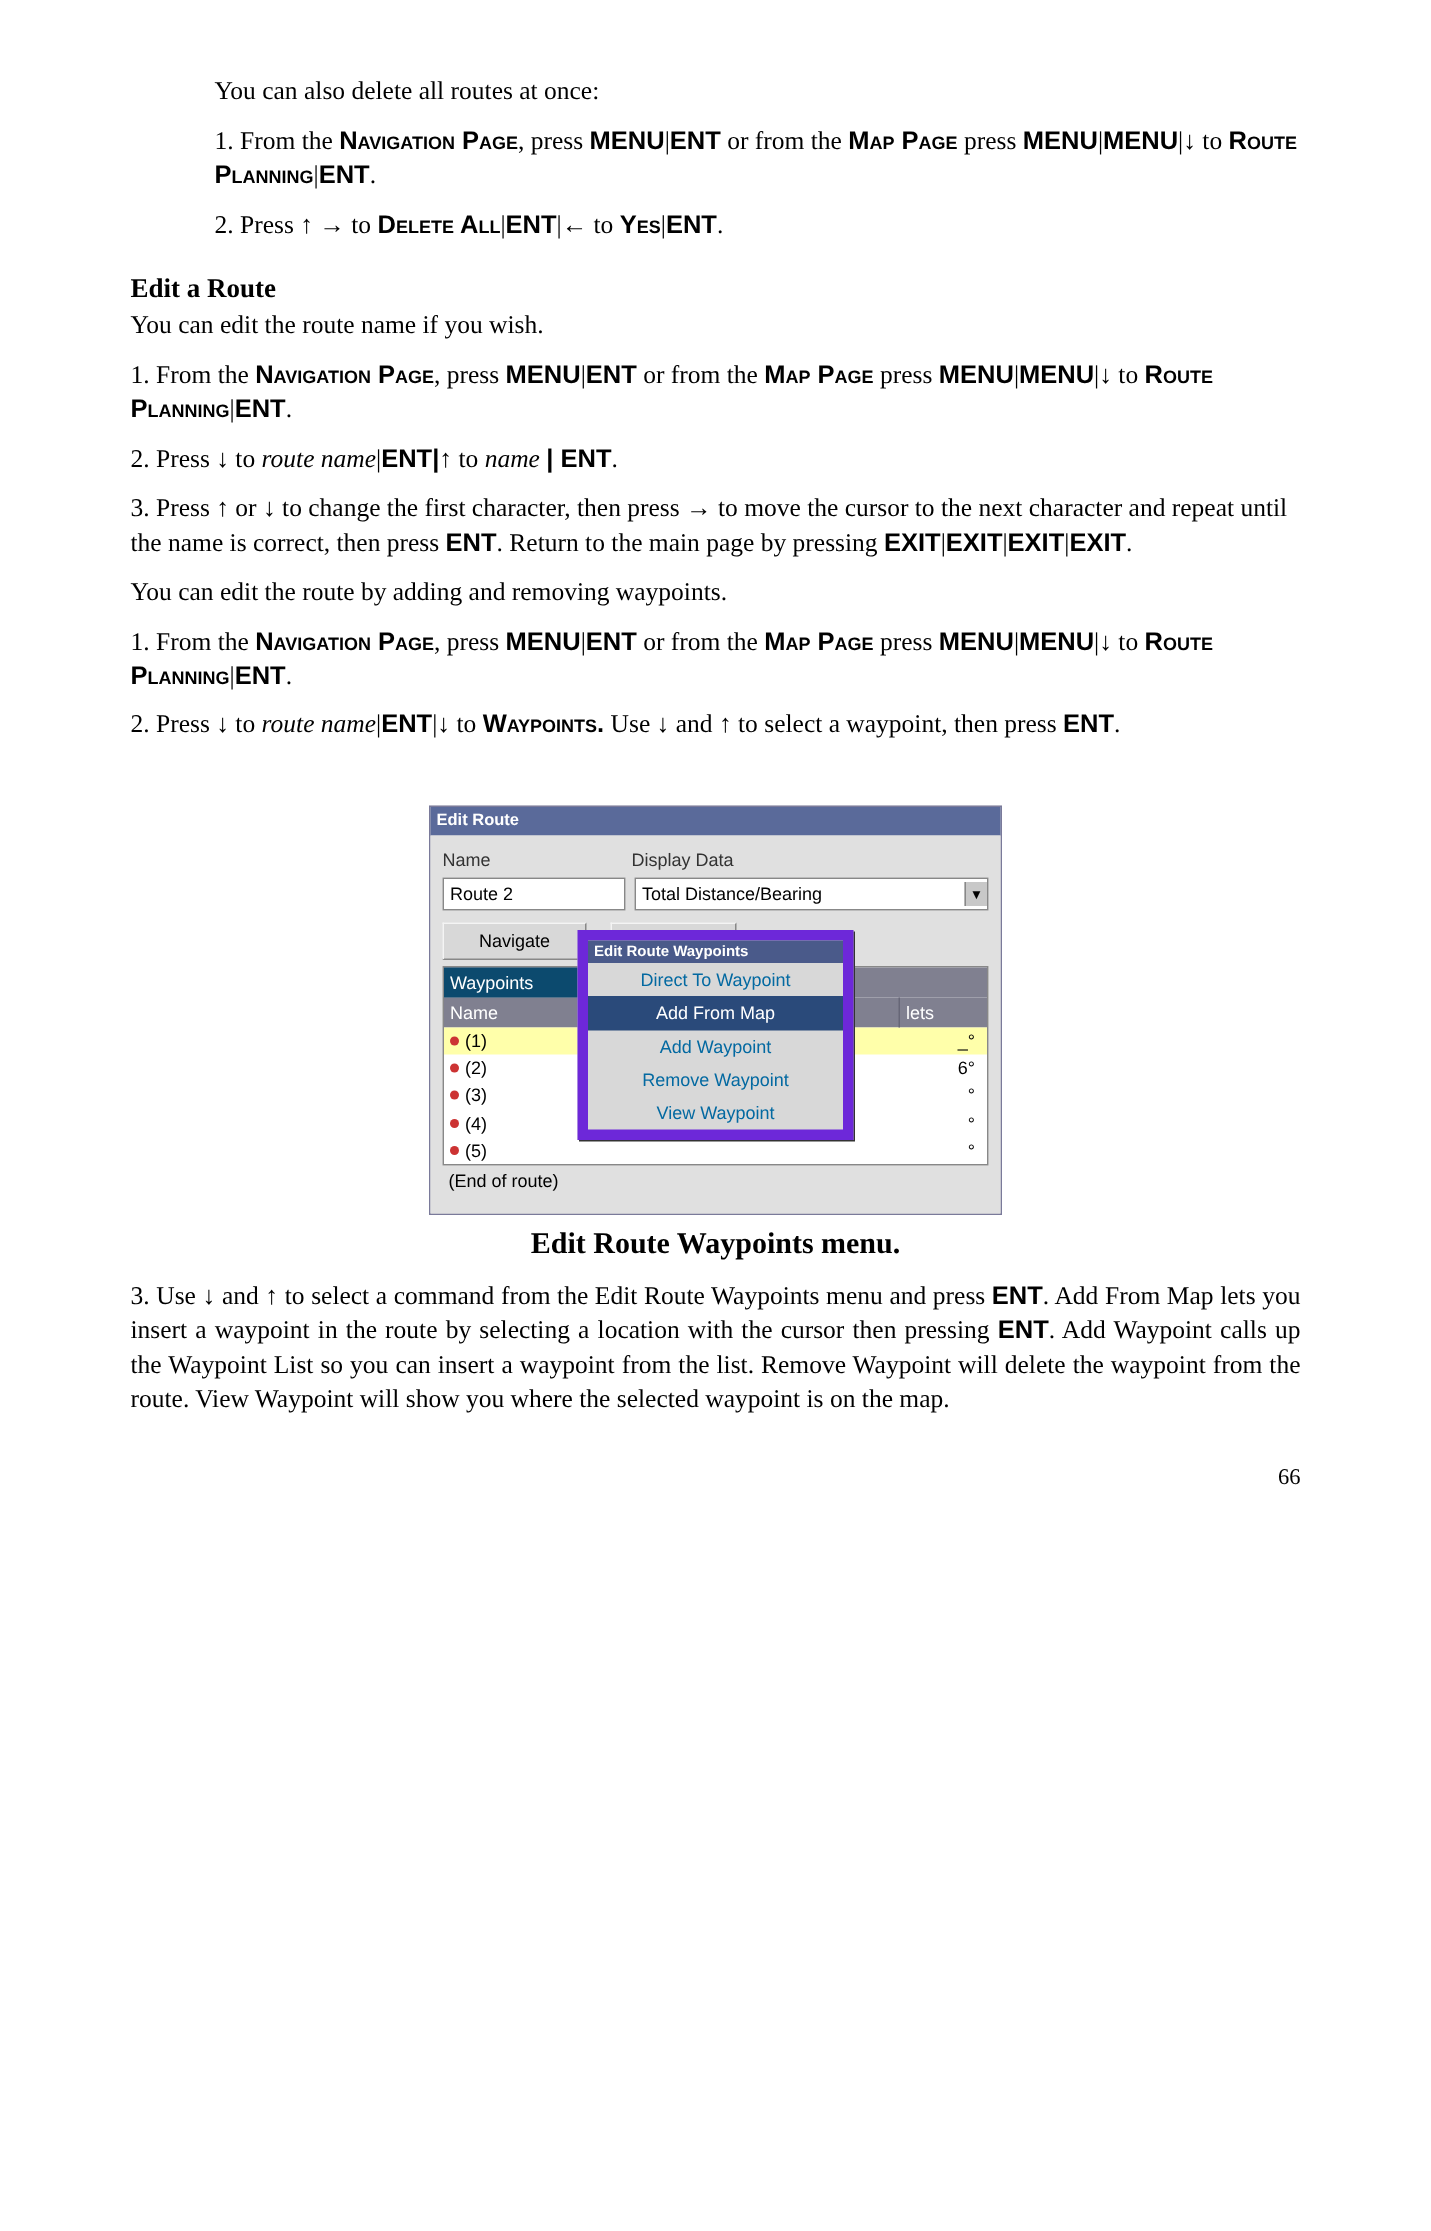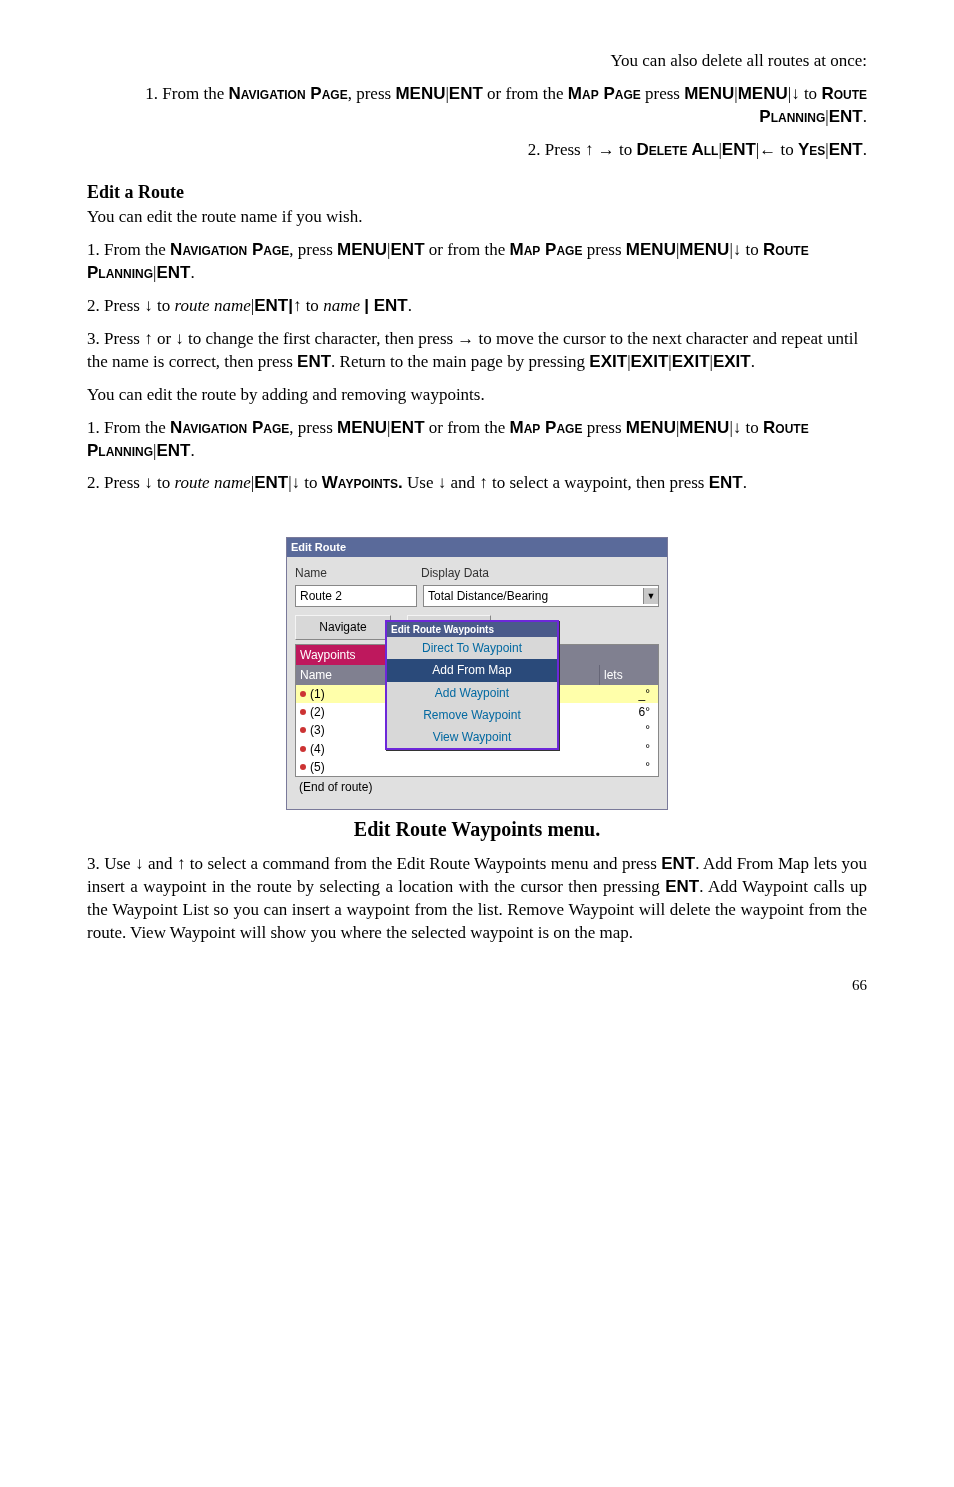--- a/index.html
+++ b/index.html
@@ -13,21 +13,20 @@
     background: #fff;
   }
   .tip-heading {
     font-style: italic;
     font-weight: bold;
     font-size: 19px;
     margin-bottom: 4px;
   }
   .indented {
     margin-left: 56px;
-    text-align: right;
   }
   .sans {
     font-family: Arial, Helvetica, sans-serif;
   }
   .bold { font-weight: bold; }
   .smallcaps {
     font-variant: small-caps;
   }
   h2.section {
     font-family: Georgia, serif;
@@ -158,21 +157,21 @@
     width: 6px; height: 6px; background: #c33; border-radius: 50%;
     margin: 0 4px 0 2px;
     flex-shrink:0;
   }
   .context-menu {
     position: absolute;
     top: -24px;
     left: 90px;
     width: 170px;
     background: #d8d8d8;
-    border: 2px solid #6d28d9;
+    border: 7px solid #6d28d9;
     box-shadow: 1px 1px 0 #333;
   }
   .cm-title {
     background: #4a5a8a;
     color: #fff;
     font-size: 10px;
     padding: 1px 4px;
     font-weight: bold;
   }
   .cm-item {
@@ -252,21 +251,21 @@
 
       <div class="list-area">
         <div class="row" style="margin:8px 0 4px 0; gap:16px; justify-content:flex-start;">
           <div class="btn3d" style="width:78px">Navigate</div>
           <div class="btn3d" style="width:66px">Delete</div>
         </div>
 
         <div style="position:relative;">
           <div class="wp-table">
             <div class="wp-header">
-              <div style="width:86px;background:#be185d;">Waypoints</div>
+              <div style="width:86px;background:#0c4a6e;">Waypoints</div>
             </div>
             <div class="wp-header">
               <div style="width:86px">Name</div>
               <div style="flex:1"></div>
               <div style="width:50px;border-right:none">lets</div>
             </div>
             <div class="wp-rows">
               <div class="wp-row sel">
                   <span class="dot"></span>
                   <span>(1)</span>

